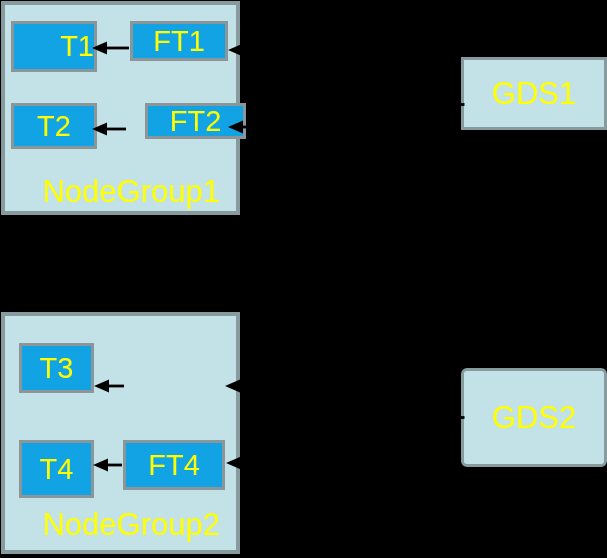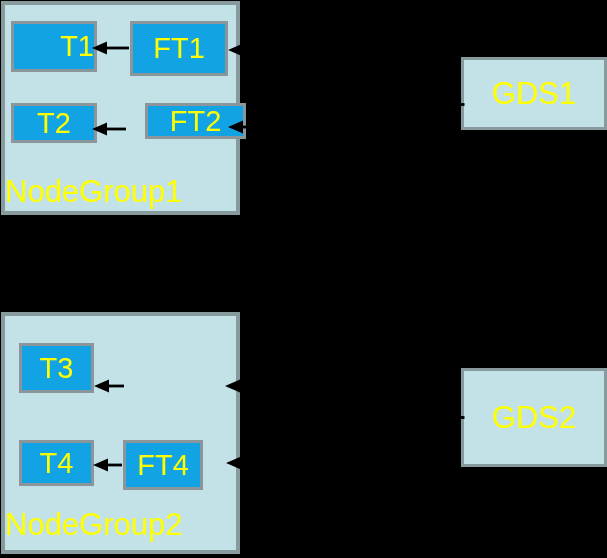--- a/index.html
+++ b/index.html
@@ -13,41 +13,41 @@
   }
   #ng1{left:1px;top:1px;width:239px;height:214px;}
   #ng2{left:1px;top:312px;width:239px;height:242px;}
   .node{
     position:absolute;background:#12A3E4;border:3px solid #8B969A;
     box-sizing:border-box;display:flex;align-items:center;justify-content:center;
   }
   .node span{color:#FFFF00;font-size:29px;line-height:1;}
   
   #t1 {left:6px;  top:16px; width:86px; height:51px;justify-content:flex-end;}
-  #ft1{left:125px;top:16px; width:98px; height:55px;}
-  #t2 {left:6px;  top:98px; width:86px; height:40px;}
+  #ft1{left:125px;top:16px; width:98px; height:40px;}
+  #t2 {left:6px;  top:98px; width:86px; height:46px;}
   #ft2{left:140px;top:98px; width:101px;height:36px;}
   
   #t3 {left:14px; top:27px; width:75px; height:50px;}
   #ft3{left:120px;top:43px; width:99px; height:50px;}
-  #t4 {left:14px; top:124px;width:75px; height:46px;}
-  #ft4{left:118px;top:124px;width:80px;height:50px;}
+  #t4 {left:14px; top:124px;width:75px; height:58px;}
+  #ft4{left:118px;top:124px;width:102px;height:50px;}
   .group-label{
-    position:absolute;left:0;right:5px;text-align:left;
+    position:absolute;left:0;right:16px;text-align:right;
     color:#FFFF00;font-size:31px;line-height:1.05;
   }
   #ng1 .group-label{bottom:2px;}
   #ng2 .group-label{bottom:8px;}
   .gds{
     position:absolute;background:#C2E2E7;border:3px solid #879B9E;
     box-sizing:border-box;display:flex;align-items:center;justify-content:center;
   }
   .gds span{color:#FFFF00;font-size:31px;line-height:1;}
   #gds1{left:461px;top:57px; width:146px;height:73px;}
-  #gds2{left:461px;top:368px;width:146px;height:99px;}
+  #gds2{left:461px;top:368px;width:146px;height:99px;border-radius:6px;}
   .arrows{
     position:absolute;left:0;top:0;width:607px;height:558px;
     pointer-events:none;
   }
   .arrows line{stroke:#000000;stroke-width:2.8;}
   .arrows polygon{fill:#000000;}
   .tick{stroke:#000000;stroke-width:3;}
 </style>
 </head>
 <body>

